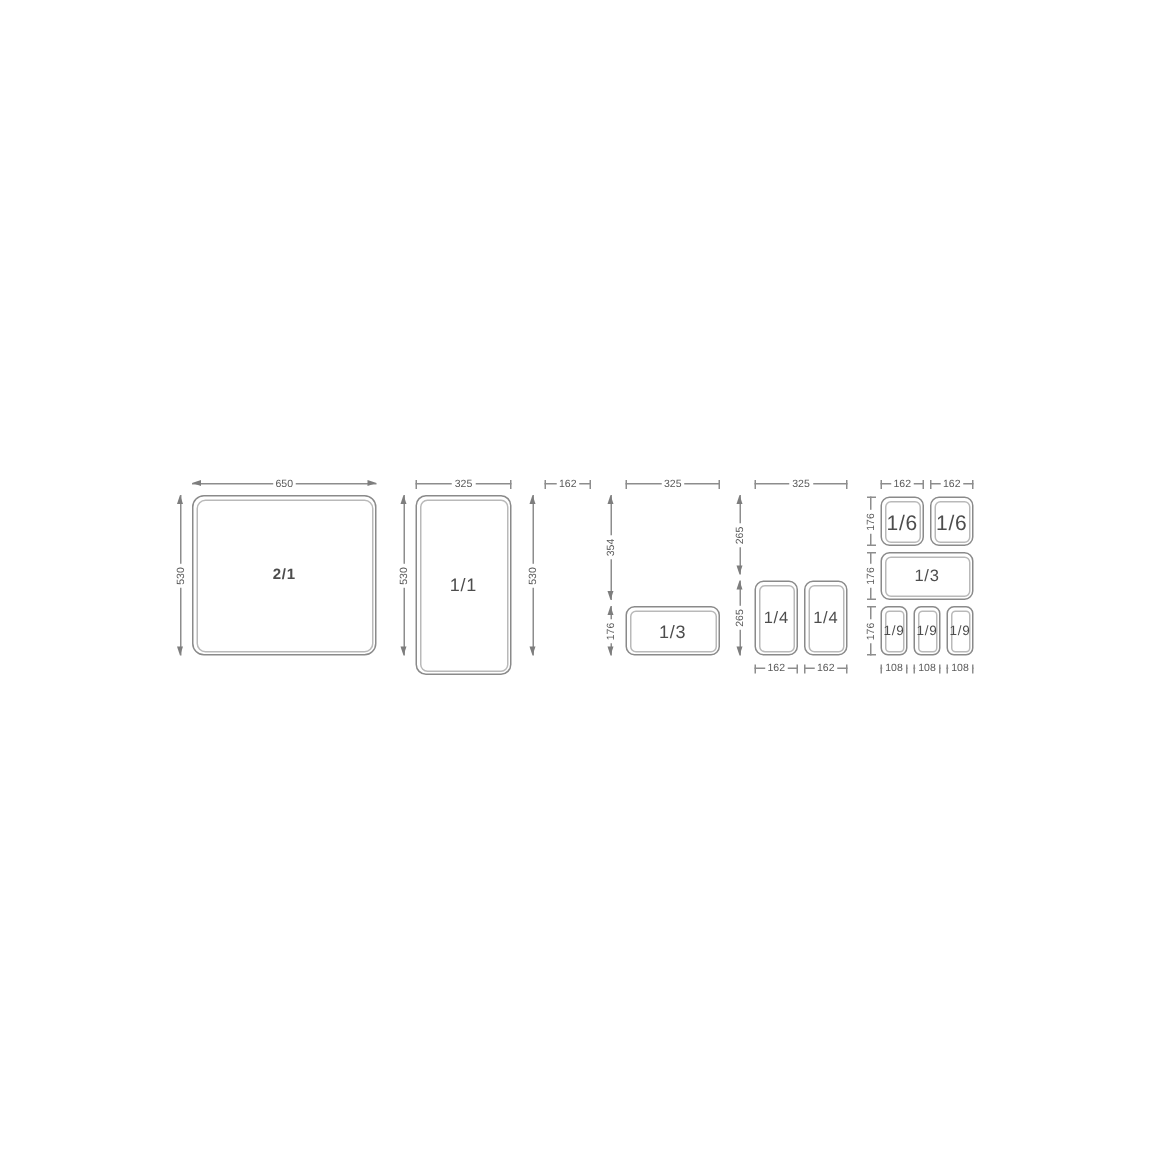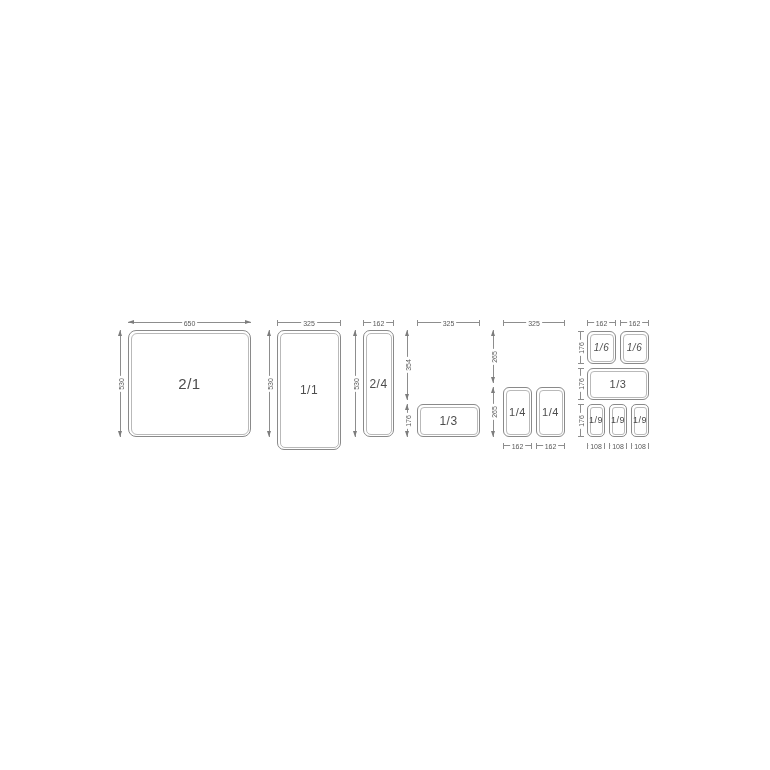--- a/index.html
+++ b/index.html
@@ -75,24 +75,24 @@
   
   .dnum {
     position:absolute; left:50%; top:50%;
     transform:translate(-50%,-50%);
     background:#fff; color:#5a5a5a;
     font-size:7px; line-height:1; padding:0 2px;
     white-space:nowrap;
   }
   .dnum.rot { transform:translate(-50%,-50%) rotate(-90deg); padding:0 2px; }
 
-  .fs13 { font-size:15px; }
+  .fs13 { font-size:10px;font-weight:bold; }
   .fs12 { font-size:12px; }
   .fs11 { font-size:11px; }
-  .fs10 { font-size:10px;font-style:italic; }
+  .fs10 { font-size:14px; }
   .fs9  { font-size:9px; }
 </style>
 </head>
 <body>
 
 <div class="canvas">
 
   <div class="hdim arr" style="left:128px;top:319px;width:123px">
     <span class="dnum">650</span>
   </div>
@@ -112,23 +112,20 @@
   <div class="pan" style="--r:7px;left:277px;top:330px;width:64px;height:120px">
     <span class="pan-label fs12">1/1</span>
   </div>
 
   <div class="hdim tick" style="left:363px;top:319px;width:31px">
     <span class="dnum">162</span>
   </div>
   <div class="vdim arr" style="left:352px;top:330px;height:107px">
     <span class="dnum rot">530</span>
   </div>
-  <div class="pan" style="--r:7px;left:363px;top:330px;width:31px;height:107px">
-    <span class="pan-label fs12">2/4</span>
-  </div>
 
   <div class="hdim tick" style="left:417px;top:319px;width:63px">
     <span class="dnum">325</span>
   </div>
   <div class="vdim arr" style="left:404px;top:330px;height:70px">
     <span class="dnum rot">354</span>
   </div>
   <div class="vdim arr" style="left:404px;top:404px;height:33px">
     <span class="dnum rot">176</span>
   </div>

